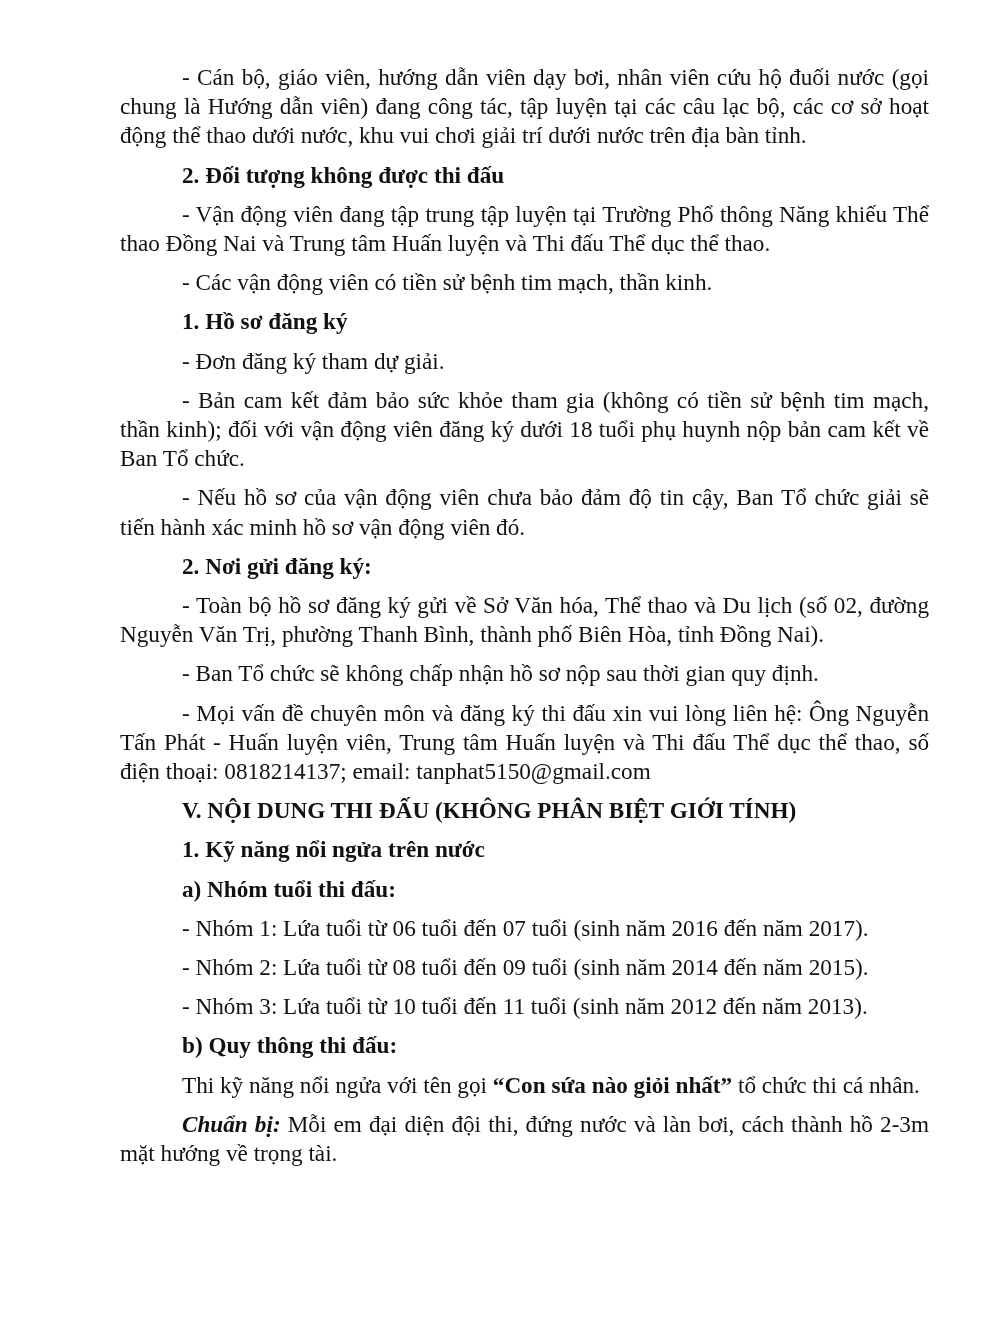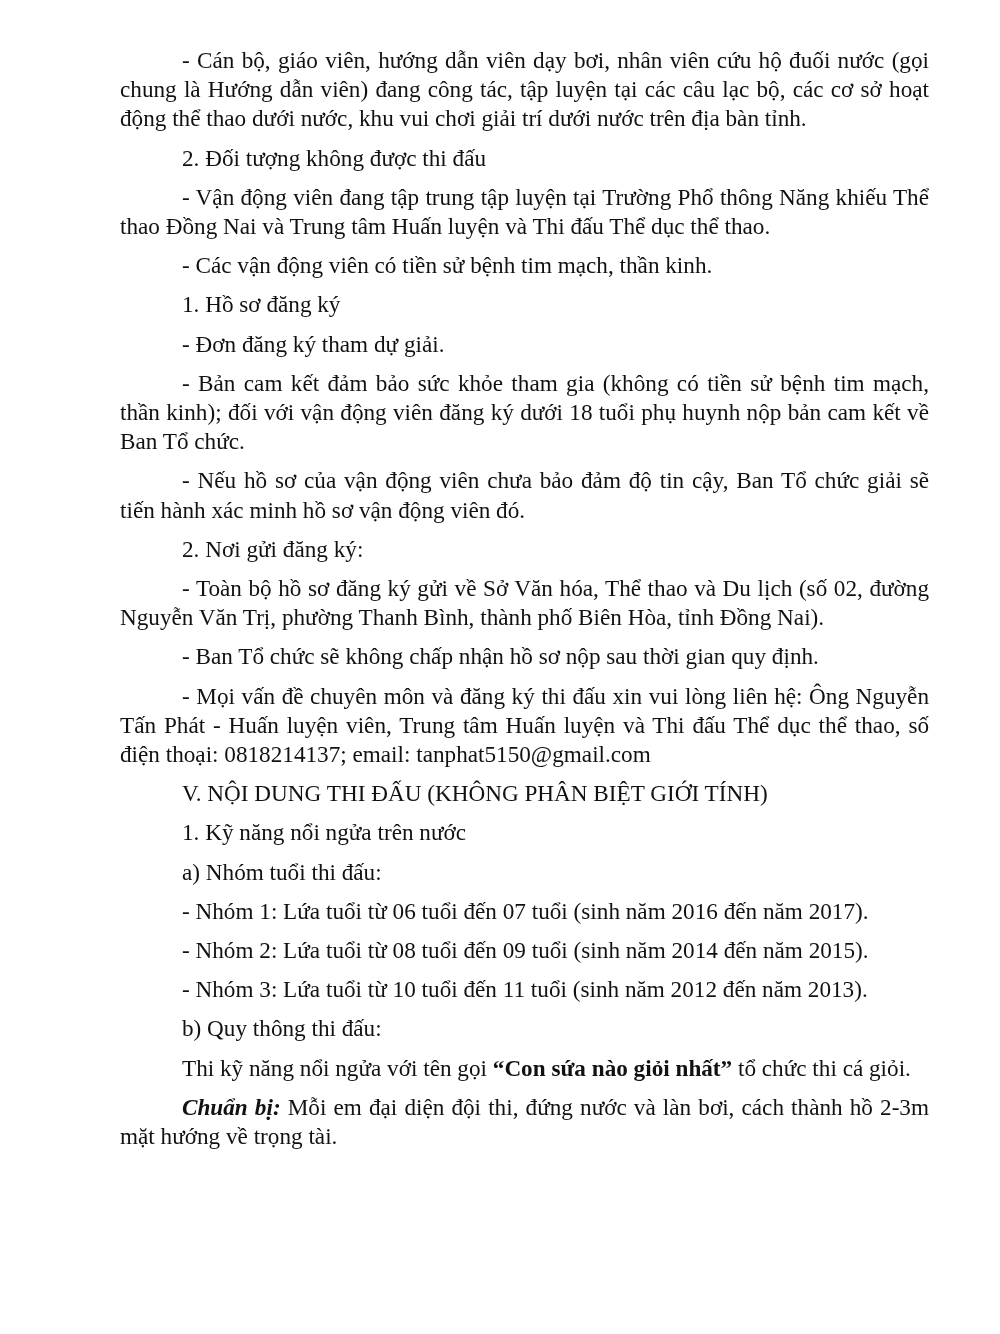--- a/index.html
+++ b/index.html
@@ -9,36 +9,36 @@
     }
     body {
       width: 1000px;
       height: 1334px;
       overflow: hidden;
       position: relative;
     }
     .page {
       position: absolute;
       left: 120px;
-      top: 46px;
+      top: 63px;
       width: 809px;
       font-family: "Liberation Serif", "DejaVu Serif", serif;
       font-size: 23.2px;
       line-height: 29.2px;
       color: #111111;
     }
     .p {
       margin: 0 0 10px 0;
       text-align: justify;
       text-indent: 62px;
       word-spacing: 0px;
     }
     .h {
       margin: 0 0 10px 0;
-      font-weight: normal;
+      font-weight: bold;
       text-indent: 62px;
     }
     .bold { font-weight: bold; }
     .bi { font-weight: bold; font-style: italic; }
   </style>
 </head>
 <body>
 
 <div class="page">
   <p class="p">- Cán bộ, giáo viên, hướng dẫn viên dạy bơi, nhân viên cứu hộ đuối nước (gọi chung là Hướng dẫn viên) đang công tác, tập luyện tại các câu lạc bộ, các cơ sở hoạt động thể thao dưới nước, khu vui chơi giải trí dưới nước trên địa bàn tỉnh.</p>
@@ -53,15 +53,15 @@
   <p class="p">- Toàn bộ hồ sơ đăng ký gửi về Sở Văn hóa, Thể thao và Du lịch (số 02, đường Nguyễn Văn Trị, phường Thanh Bình, thành phố Biên Hòa, tỉnh Đồng Nai).</p>
   <p class="p">- Ban Tổ chức sẽ không chấp nhận hồ sơ nộp sau thời gian quy định.</p>
   <p class="p">- Mọi vấn đề chuyên môn và đăng ký thi đấu xin vui lòng liên hệ: Ông Nguyễn Tấn Phát - Huấn luyện viên, Trung tâm Huấn luyện và Thi đấu Thể dục thể thao, số điện thoại: 0818214137; email: tanphat5150@gmail.com</p>
   <p class="h">V. NỘI DUNG THI ĐẤU (KHÔNG PHÂN BIỆT GIỚI TÍNH)</p>
   <p class="h">1. Kỹ năng nổi ngửa trên nước</p>
   <p class="h">a) Nhóm tuổi thi đấu:</p>
   <p class="p">- Nhóm 1: Lứa tuổi từ 06 tuổi đến 07 tuổi (sinh năm 2016 đến năm 2017).</p>
   <p class="p">- Nhóm 2: Lứa tuổi từ 08 tuổi đến 09 tuổi (sinh năm 2014 đến năm 2015).</p>
   <p class="p">- Nhóm 3: Lứa tuổi từ 10 tuổi đến 11 tuổi (sinh năm 2012 đến năm 2013).</p>
   <p class="h">b) Quy thông thi đấu:</p>
-  <p class="p"><span>Thi kỹ năng nổi ngửa với tên gọi </span><span class="bold">“Con sứa nào giỏi nhất”</span><span> tổ chức thi cá giỏi.</span></p>
+  <p class="p"><span>Thi kỹ năng nổi ngửa với tên gọi </span><span class="bold">“Con sứa nào giỏi nhất”</span><span> tổ chức thi cá nhân.</span></p>
   <p class="p"><span class="bi">Chuẩn bị:</span><span> Mỗi em đại diện đội thi, đứng nước và làn bơi, cách thành hồ 2-3m mặt hướng về trọng tài.</span></p>
 </div>
 
 </body></html>

